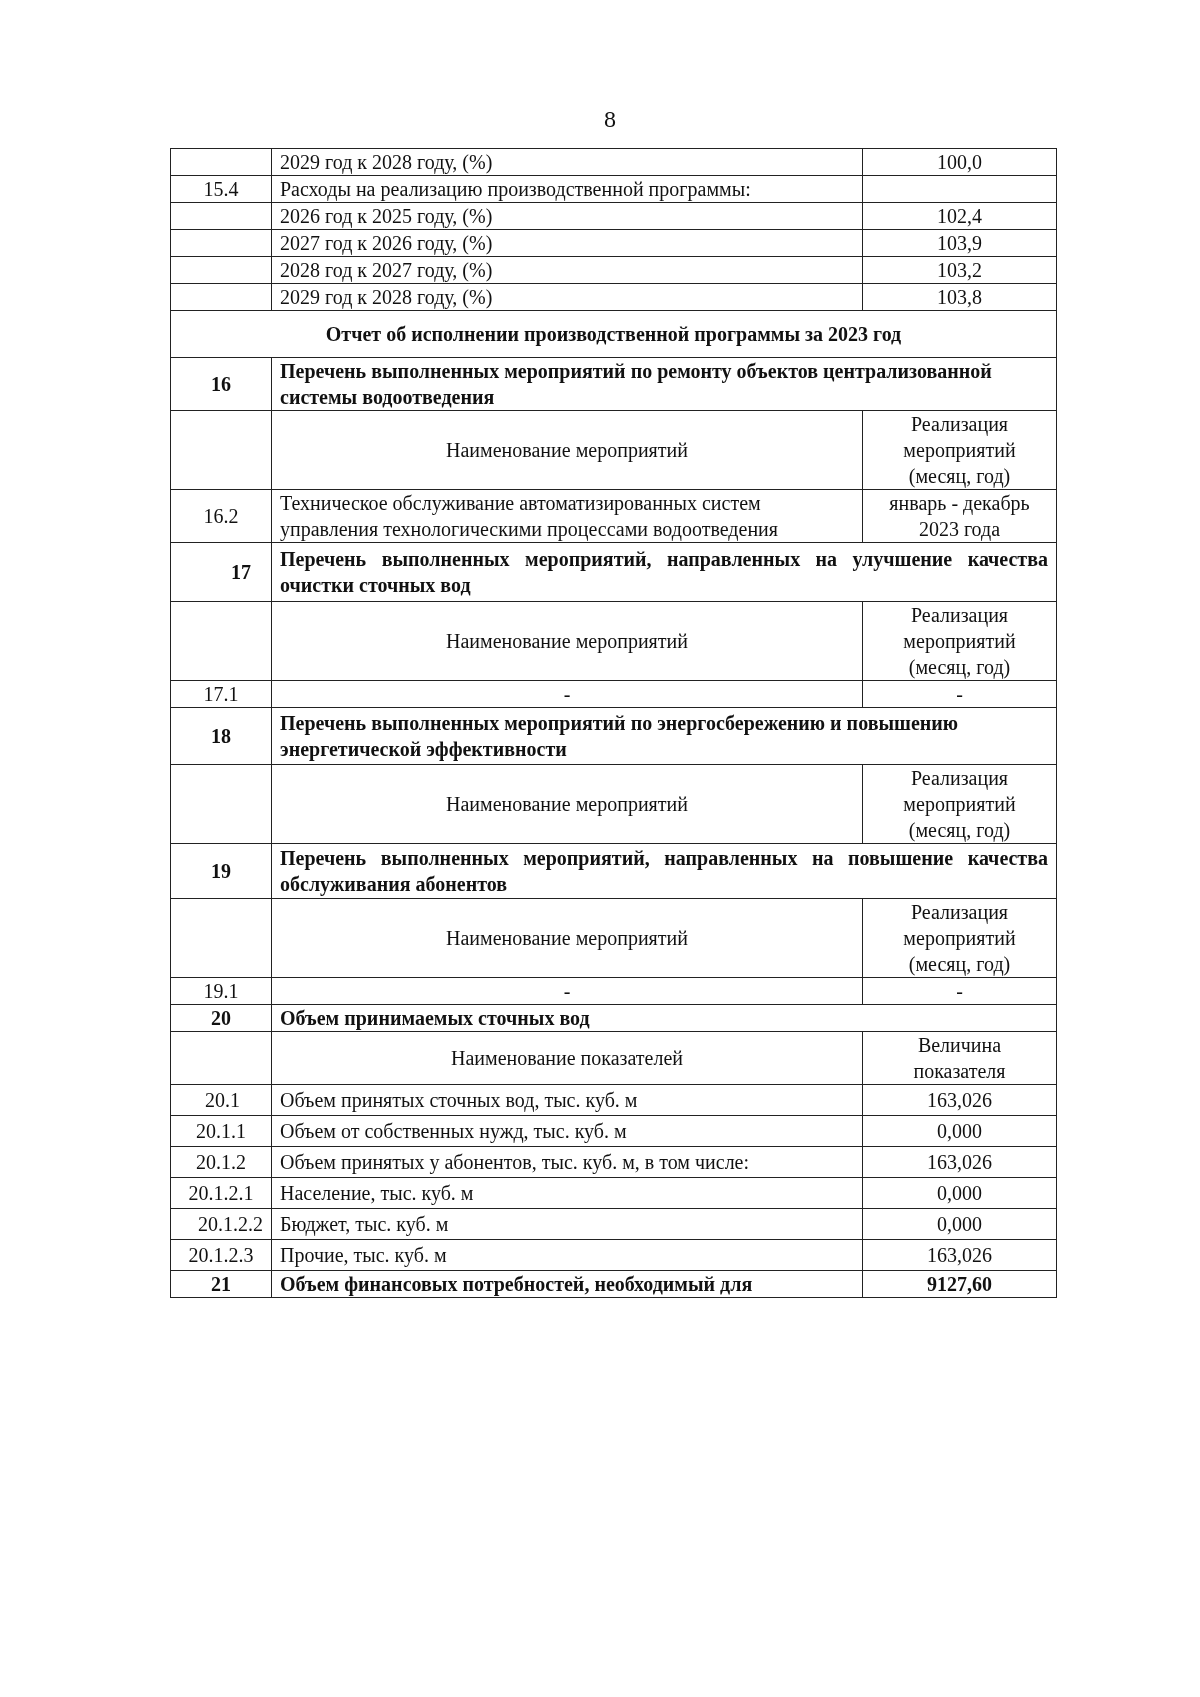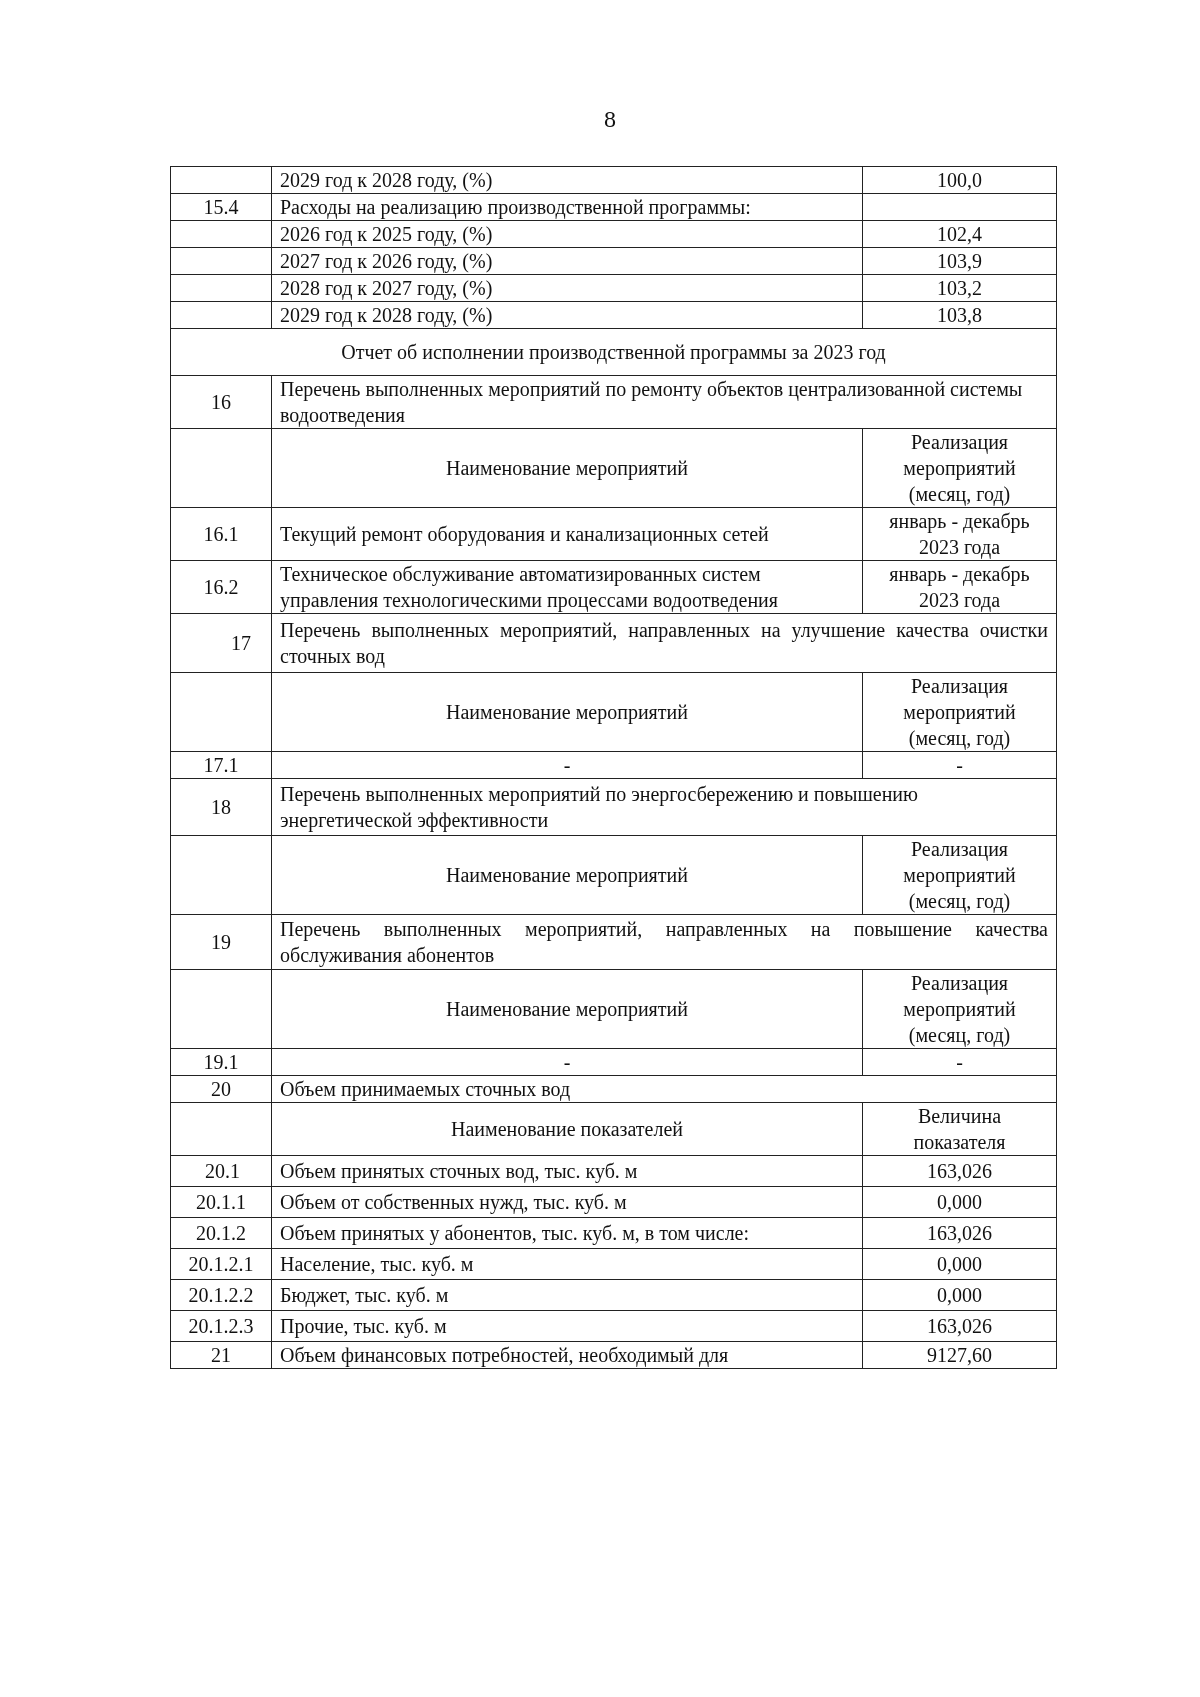--- a/index.html
+++ b/index.html
@@ -1,26 +1,26 @@
 <!DOCTYPE html>
 <html><head>
 <meta charset="utf-8">
 <style>
   html, body { margin: 0; padding: 0; background: #ffffff; }
   body { width: 1200px; height: 1697px; position: relative; overflow: hidden;
          font-family: "Liberation Serif", "DejaVu Serif", serif; color: #111; }
   .page-number { position: absolute; top: 106px; left: 0; width: 1220px; text-align: center;
                  font-size: 24px; }
-  table.doc { position: absolute; left: 170px; top: 166px; width: 886px;
+  table.doc { position: absolute; left: 170px; top: 148px; width: 886px;
               border-collapse: collapse; table-layout: fixed; font-size: 20px; line-height: 26px; }
   table.doc td { border: 1.5px solid #222; padding: 0 8px; vertical-align: middle; }
   col.c1 { width: 101px; } col.c2 { width: 591px; } col.c3 { width: 194px; }
   .num { text-align: center; }
   .val { text-align: center; }
-  .bold { font-weight: normal; }
+  .bold { font-weight: bold; }
   .center { text-align: center; }
   .hdr-real { text-align: center; line-height: 26px; }
   .r-sub td { height: 26px; }
 </style>
 </head>
 <body>
 
 <div class="page-number">8</div>
 
 <table class="doc">
@@ -66,25 +66,20 @@
     </tr>
 
     <tr>
       <td class="num bold" style="height:52px;">16</td>
       <td colspan="2" class="bold">Перечень выполненных мероприятий по ремонту объектов централизованной системы водоотведения</td>
     </tr>
     <tr>
       <td style="height:78px;"></td>
       <td class="center">Наименование мероприятий</td>
       <td class="hdr-real">Реализация мероприятий (месяц, год)</td>
-    </tr>
-    <tr>
-      <td class="num" style="height:52px;">16.1</td>
-      <td>Текущий ремонт оборудования и канализационных сетей</td>
-      <td class="val">январь - декабрь 2023 года</td>
     </tr>
     <tr>
       <td class="num" style="height:52px;">16.2</td>
       <td>Техническое обслуживание автоматизированных систем управления технологическими процессами водоотведения</td>
       <td class="val">январь - декабрь 2023 года</td>
     </tr>
 
     <tr>
       <td class="num bold" style="height:58px;padding-left:48px;">17</td>
       <td colspan="2" class="bold" style="text-align:justify;">Перечень выполненных мероприятий, направленных на улучшение качества очистки сточных вод</td>
@@ -148,21 +143,21 @@
       <td class="num" style="height:30px;">20.1.2</td>
       <td>Объем принятых у абонентов, тыс. куб. м, в том числе:</td>
       <td class="val">163,026</td>
     </tr>
     <tr>
       <td class="num" style="height:30px;">20.1.2.1</td>
       <td>Население, тыс. куб. м</td>
       <td class="val">0,000</td>
     </tr>
     <tr>
-      <td class="num" style="height:30px;">20.1.2.2</td>
+      <td class="num" style="height:30px;text-align:right;">20.1.2.2</td>
       <td>Бюджет, тыс. куб. м</td>
       <td class="val">0,000</td>
     </tr>
     <tr>
       <td class="num" style="height:30px;">20.1.2.3</td>
       <td>Прочие, тыс. куб. м</td>
       <td class="val">163,026</td>
     </tr>
 
     <tr>

